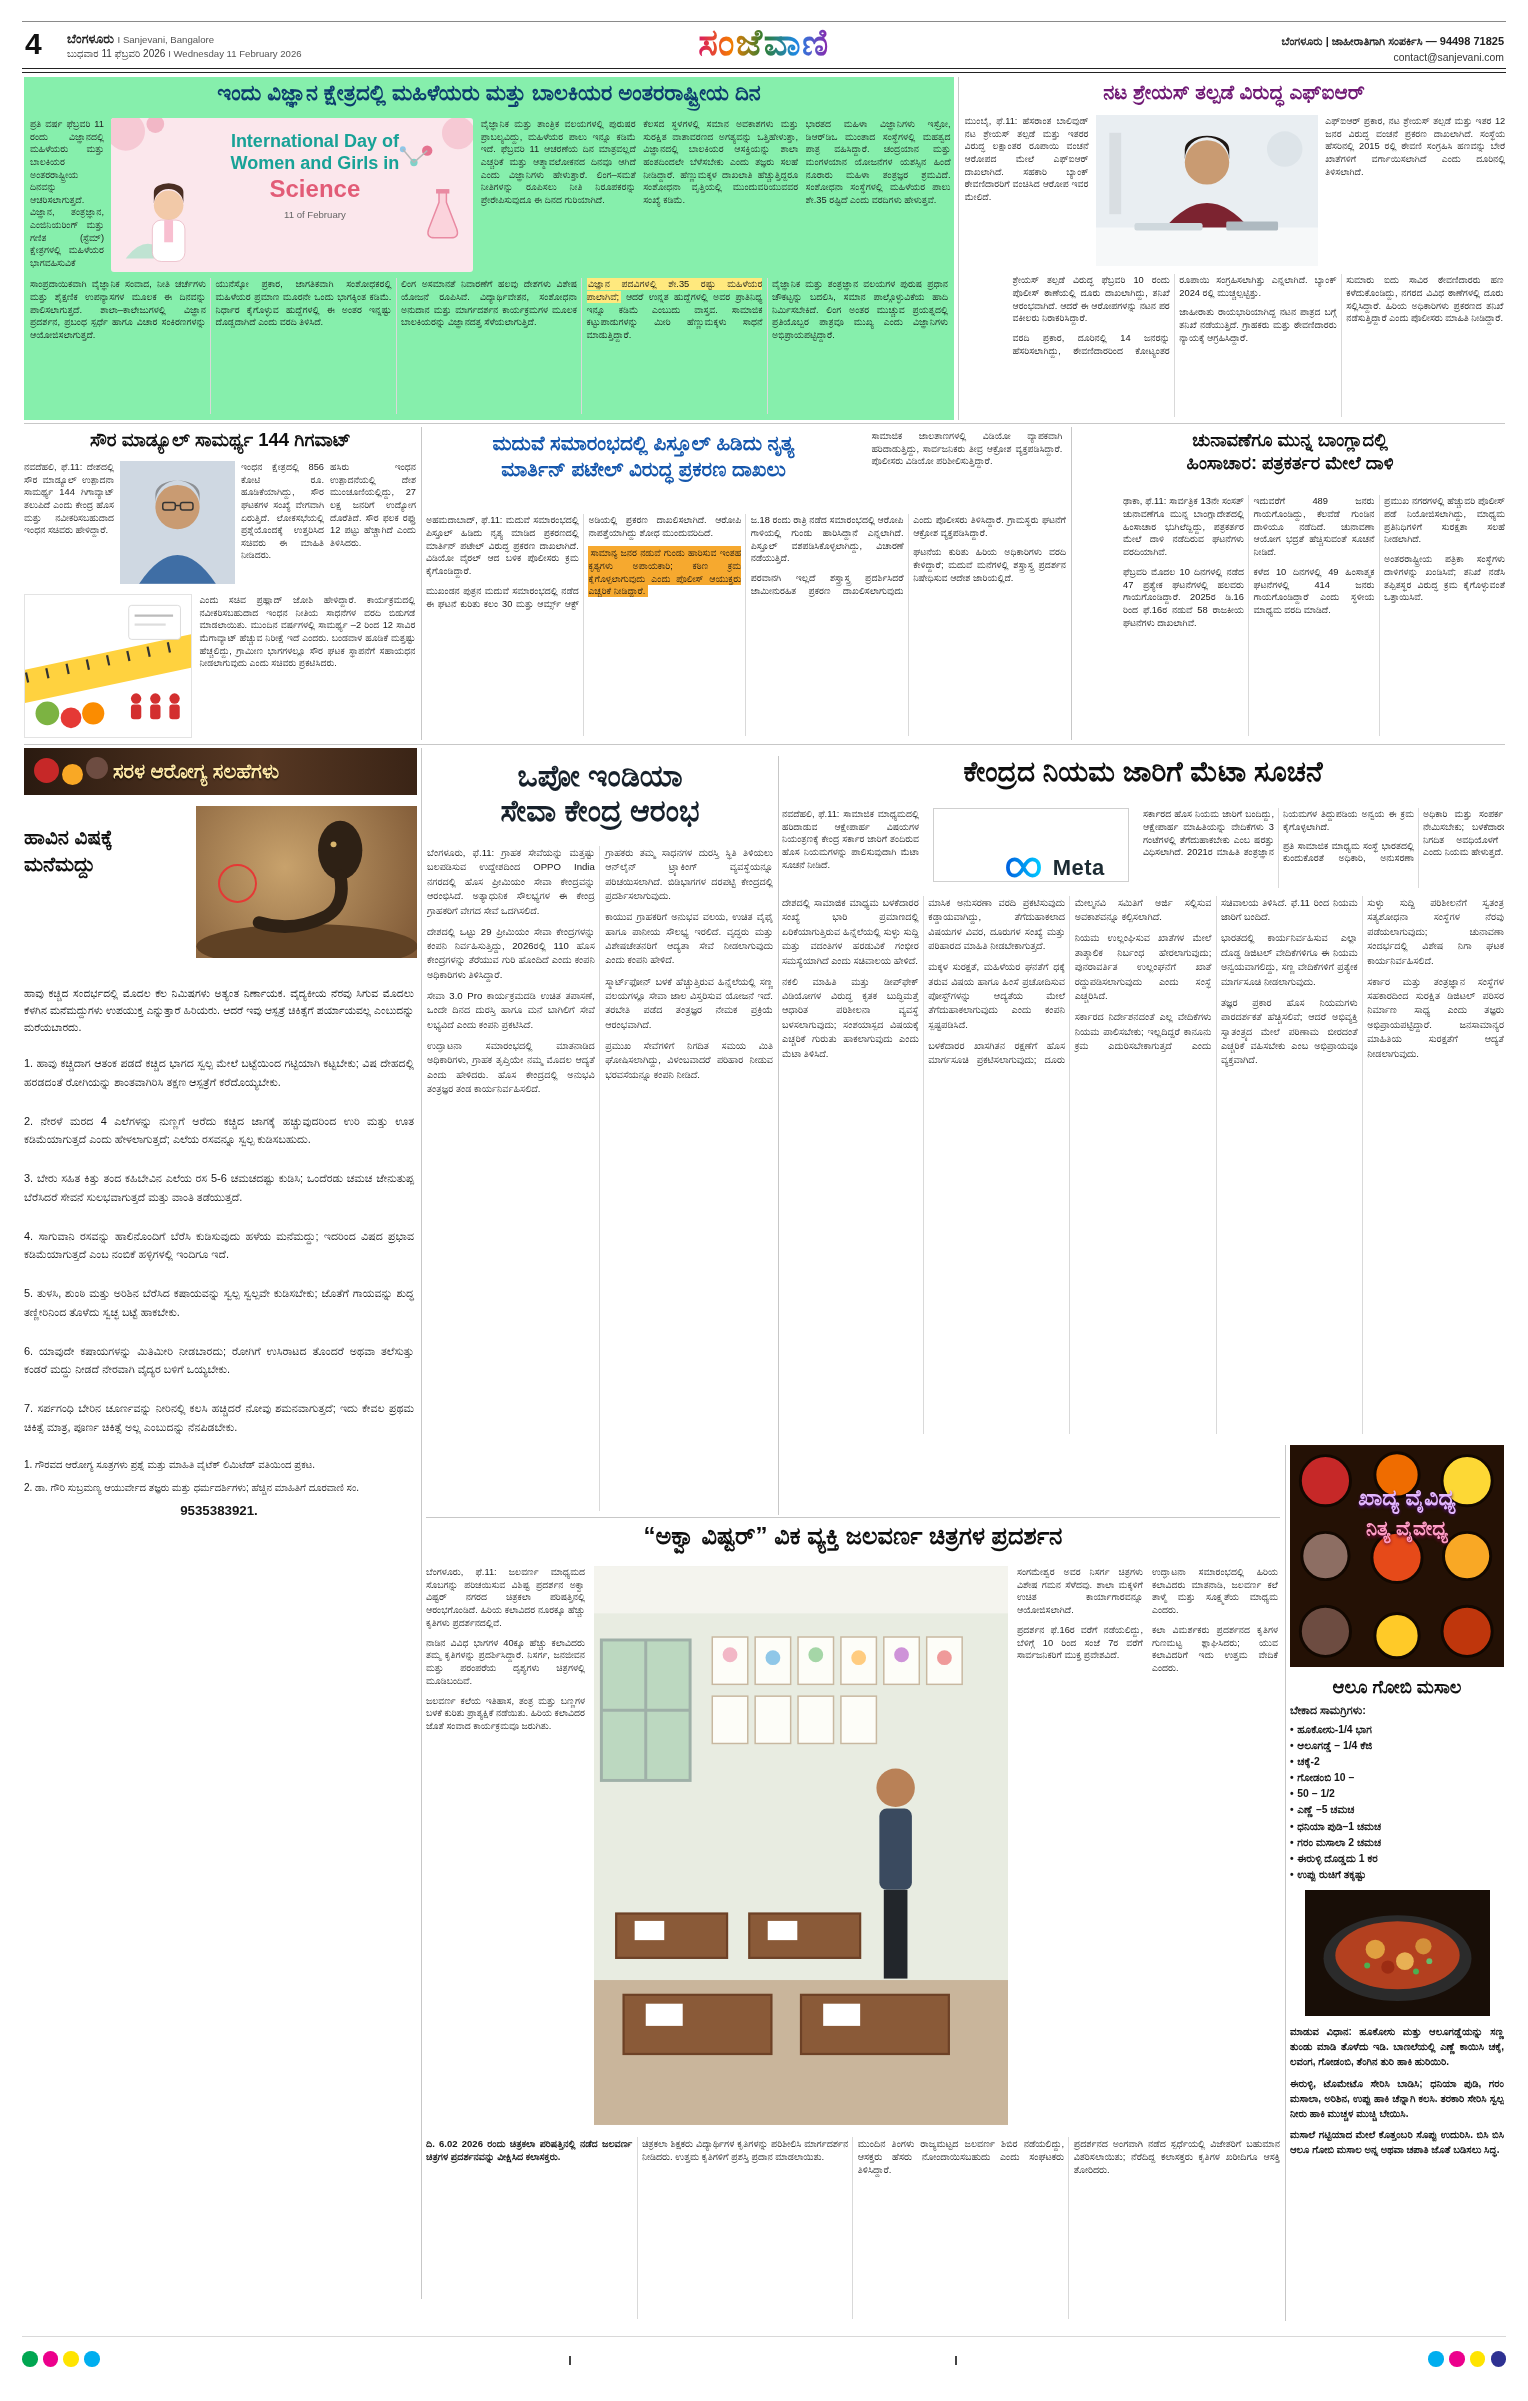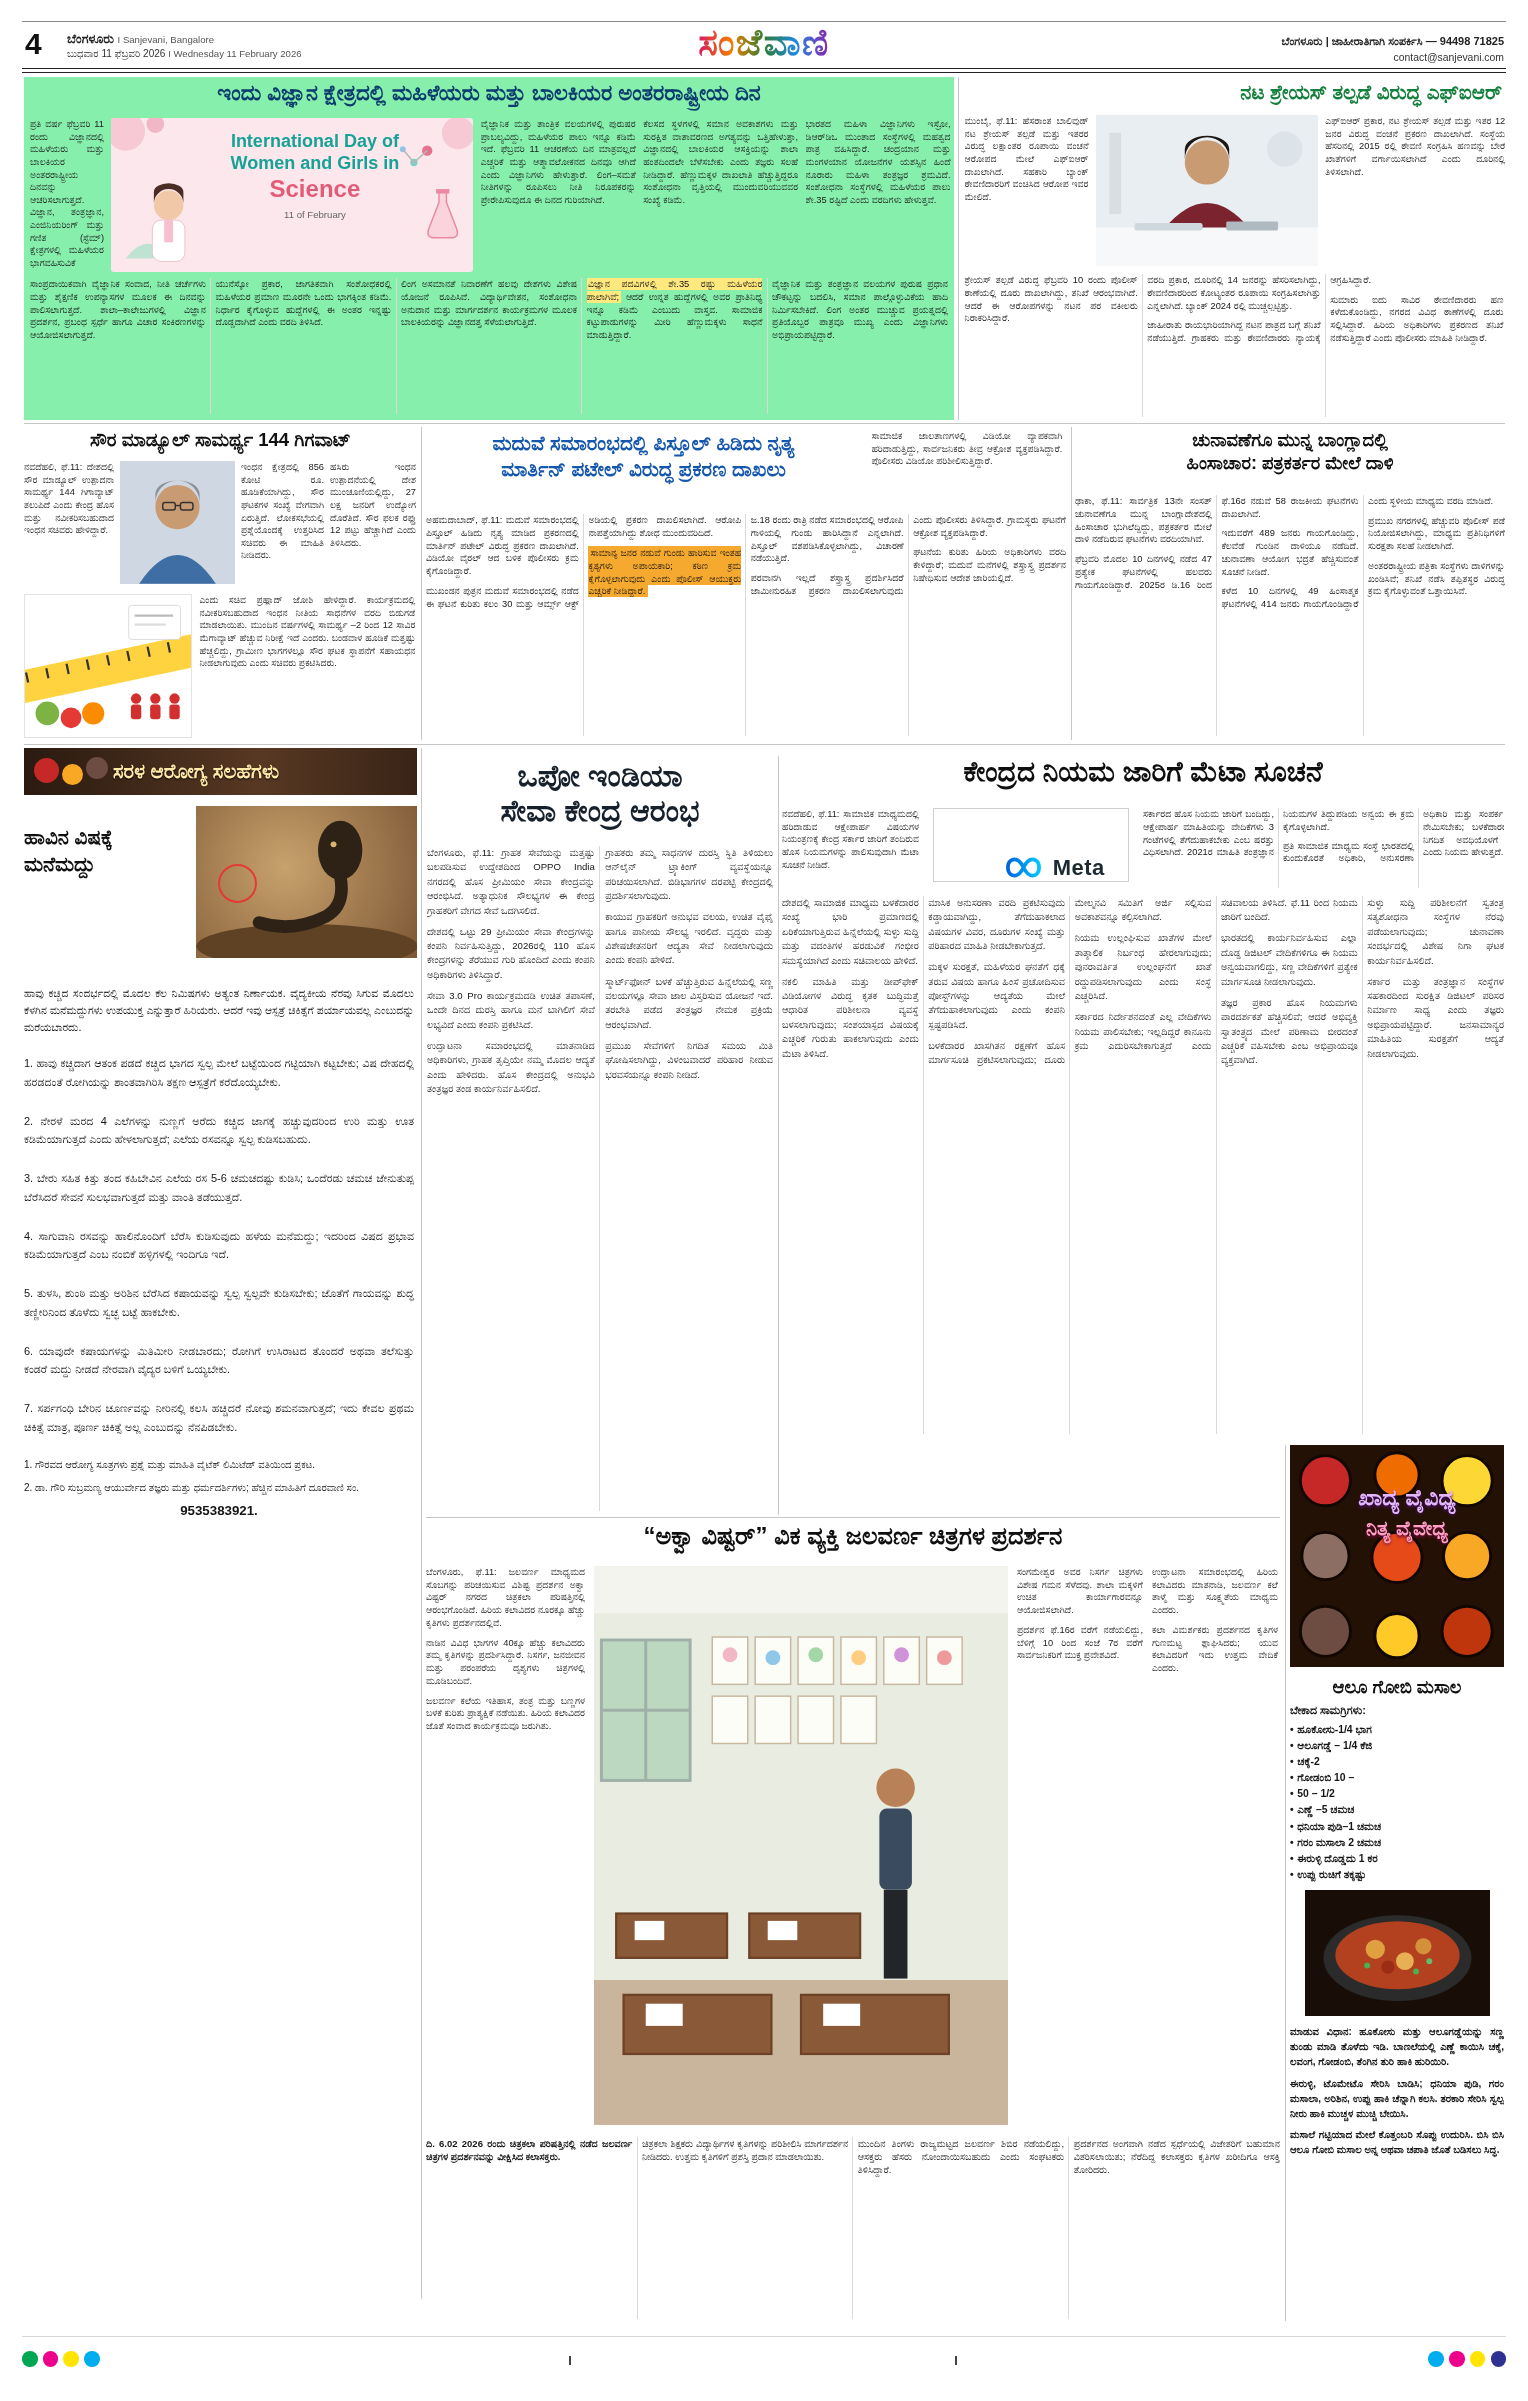--- a/index.html
+++ b/index.html
@@ -1,20 +1,20 @@
 <!DOCTYPE html>
 <html style="font-size:12px"><head>
 <meta charset="utf-8">
 <style>
   html,body{margin:0;padding:0;background:#dedede;font-family:"Liberation Sans","DejaVu Sans",sans-serif;}
   .page{position:relative;width:1528px;height:2401px;background:#ffffff;margin:0 auto;overflow:hidden;color:#151515;}
   .art{position:absolute;overflow:hidden;}
   .bt,p.bt{font-size:9.3px;line-height:1.36;text-align:justify;margin:0;color:#1b1b1b;}
   .cols2{column-count:2;column-gap:10.4px;column-rule:0.7px solid #d9d9d9;height:100%;}
-  .cols3{column-count:3;column-gap:9.6px;column-rule:0.7px solid #d9d9d9;height:100%;}
+  .cols3{column-count:3;column-gap:9.6px;column-rule:0.7px solid #d9d9d9;height:100%;margin-left:48px;}
   .cols4{column-count:4;column-gap:9.6px;column-rule:0.7px solid #d9d9d9;height:100%;}
   .cols5{column-count:5;column-gap:9.6px;column-rule:0.7px solid #d9d9d9;height:100%;}
   .cols2 p,.cols3 p,.cols4 p,.cols5 p{font-size:9.3px;line-height:1.38;text-align:justify;margin:0 0 6.7px;}
   .hl-y{background:#ffe97e;padding:0.7px 1.5px;}
   .hl-o{background:#f6a92f;padding:1.5px 2.2px;}
   .vline{position:absolute;width:0.7px;background:#c7c7c7;}
   .hline{position:absolute;height:0.7px;background:#c7c7c7;}
   
   .topline{position:absolute;left:22px;top:21px;width:1484px;height:0.7px;background:#8a8a8a;}
   .pgnum{position:absolute;left:25px;top:27px;font-size:30px;font-weight:800;color:#111;}
@@ -35,21 +35,21 @@
   .sci-top{position:absolute;left:6px;top:41px;display:flex;gap:7.4px;height:154px;}
   .w100{width:74px;overflow:hidden;} .w210{width:155px;overflow:hidden;} .w196{width:145px;overflow:hidden;}
   .sci-img{position:relative;width:362px;height:154px;background:#fbe7ec;border-radius:3px;overflow:hidden;flex:0 0 auto;}
   .sci-img-text{position:absolute;left:111px;top:13.3px;text-align:center;width:185px;}
   .sci-img-text .l1{font-size:18px;font-weight:800;color:#18a297;line-height:1.2;}
   .sci-img-text .l3{font-size:24px;font-weight:800;color:#e25c77;line-height:1.25;}
   .sci-img-text .l4{font-size:9.6px;color:#666;margin-top:4.4px;}
   .sci-bottom{position:absolute;left:6px;right:6px;top:201px;height:136px;}
   
   .a-fir{left:963px;top:77px;width:542px;height:343px;}
-  .a-fir h1{margin:3px 3px 0;text-align:right;font-size:20px;font-weight:800;color:#15803d;line-height:1.2;}
+  .a-fir h1{margin:3px 3px 0;text-align:center;font-size:20px;font-weight:800;color:#701a75;line-height:1.2;}
   .fir-top{position:absolute;left:1.5px;top:38px;display:flex;gap:7.4px;height:152px;}
   .fir-cl{width:124px;overflow:hidden;} .fir-cr{width:180px;overflow:hidden;}
   .fir-photo{position:relative;width:222px;height:151px;background:#e9eef2;flex:0 0 auto;overflow:hidden;}
   .fir-bottom{position:absolute;left:1.5px;right:1.5px;top:197px;height:143px;}
   
   .a-solar{left:24px;top:427px;width:393px;height:313px;}
   .a-solar h1{margin:1.5px 0 0;text-align:center;font-size:18.5px;font-weight:800;color:#111;}
   .sol-r1{position:absolute;left:0;top:34px;display:flex;gap:6px;height:126px;}
   .sol-c1{width:90px;overflow:hidden;} .sol-c2{width:83px;overflow:hidden;} .sol-c3{width:86px;overflow:hidden;}
   .sol-photo{position:relative;width:115px;height:123px;background:#cfd8e2;flex:0 0 auto;overflow:hidden;}

